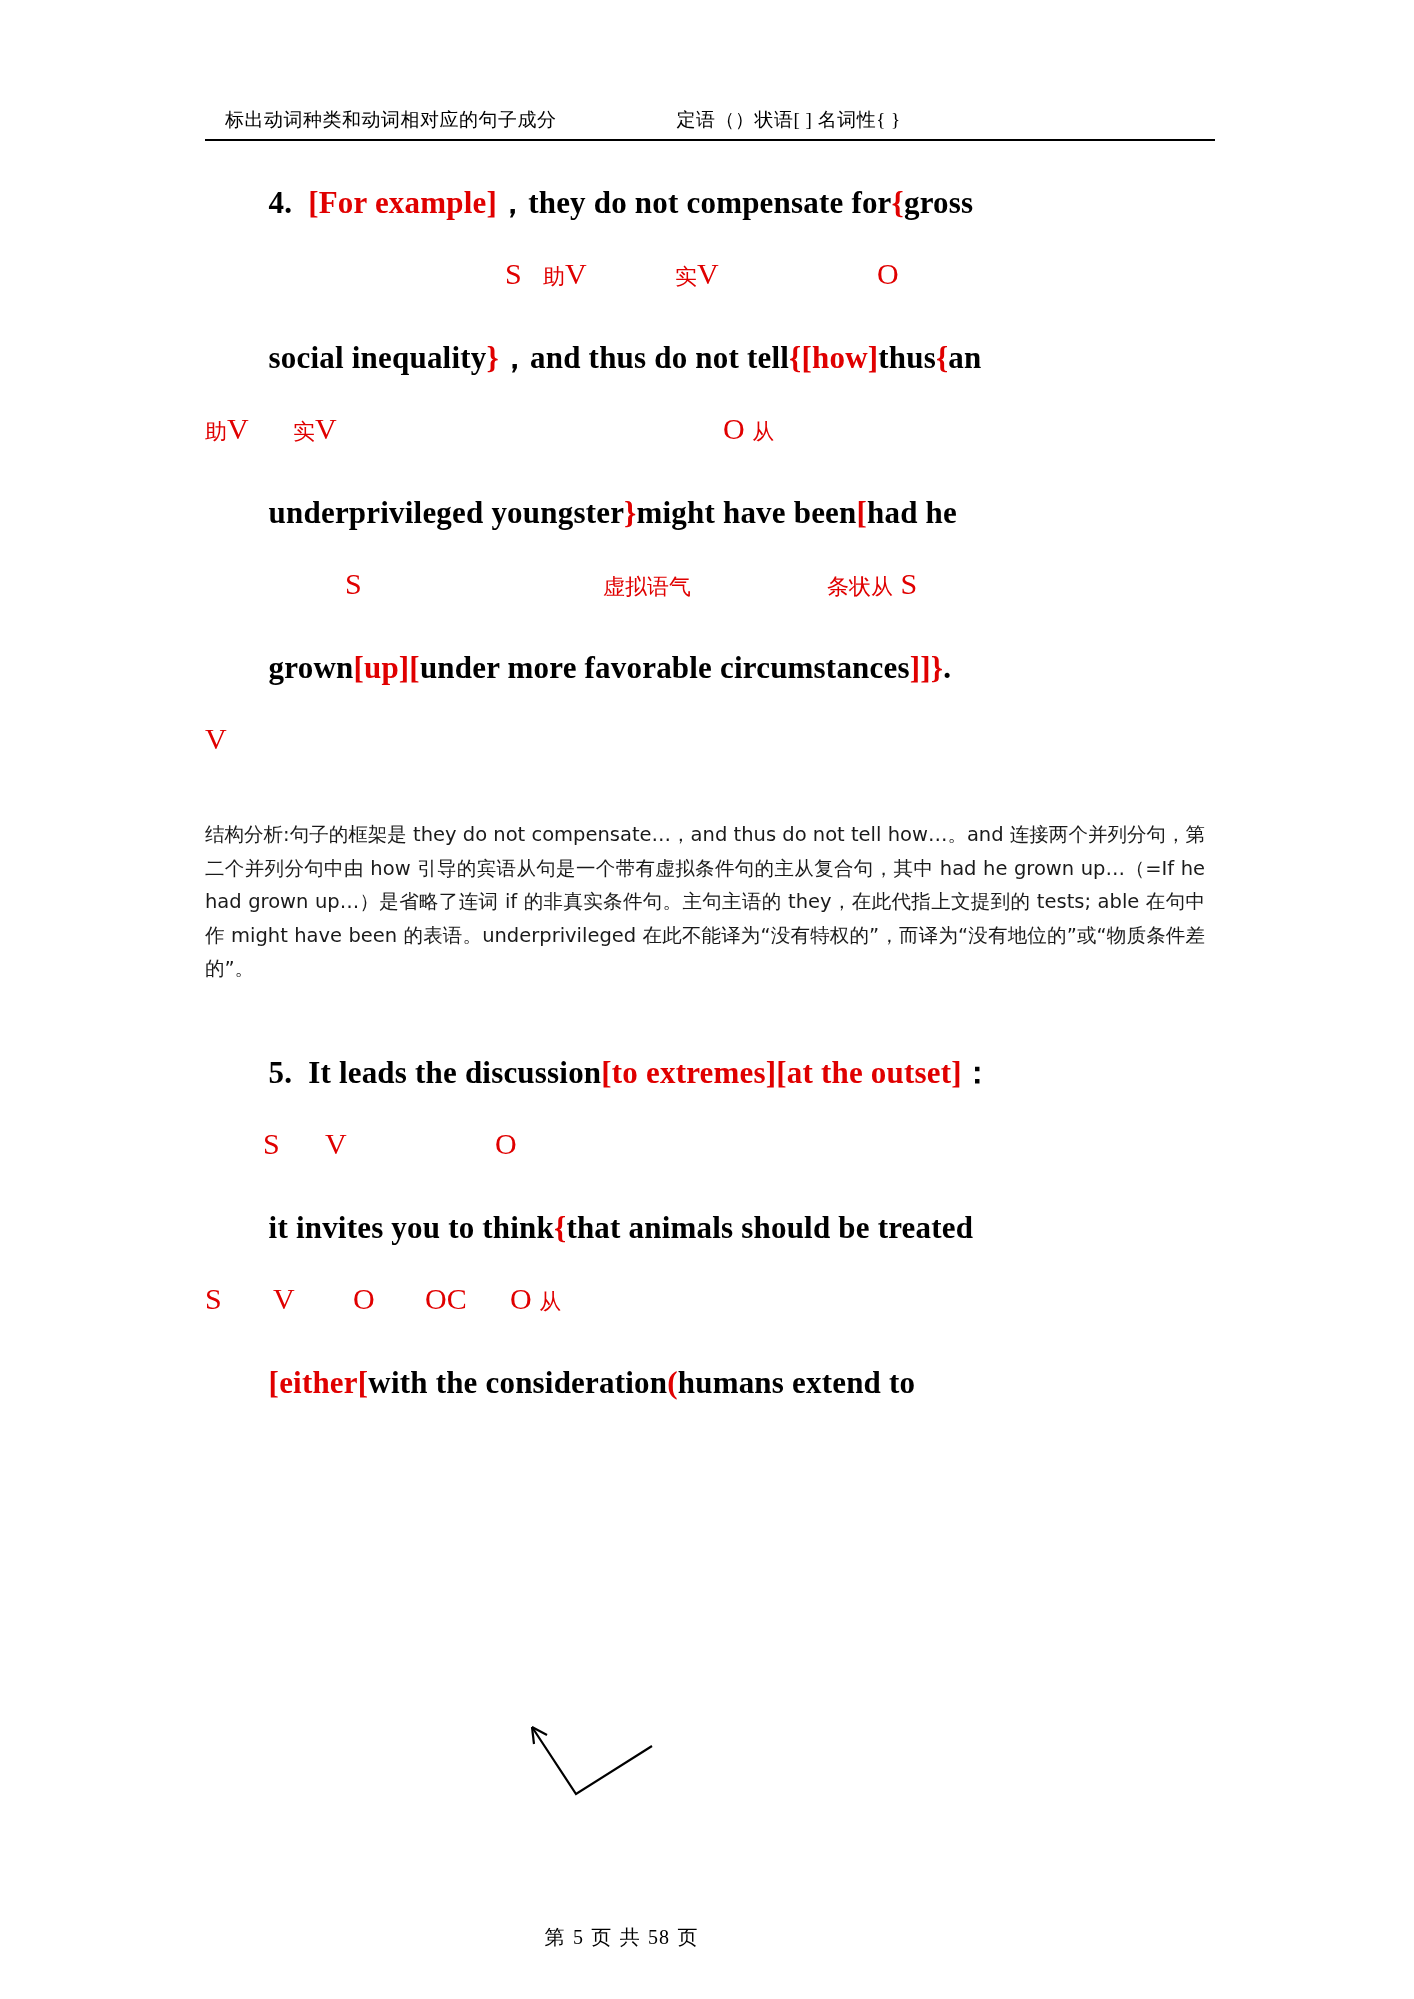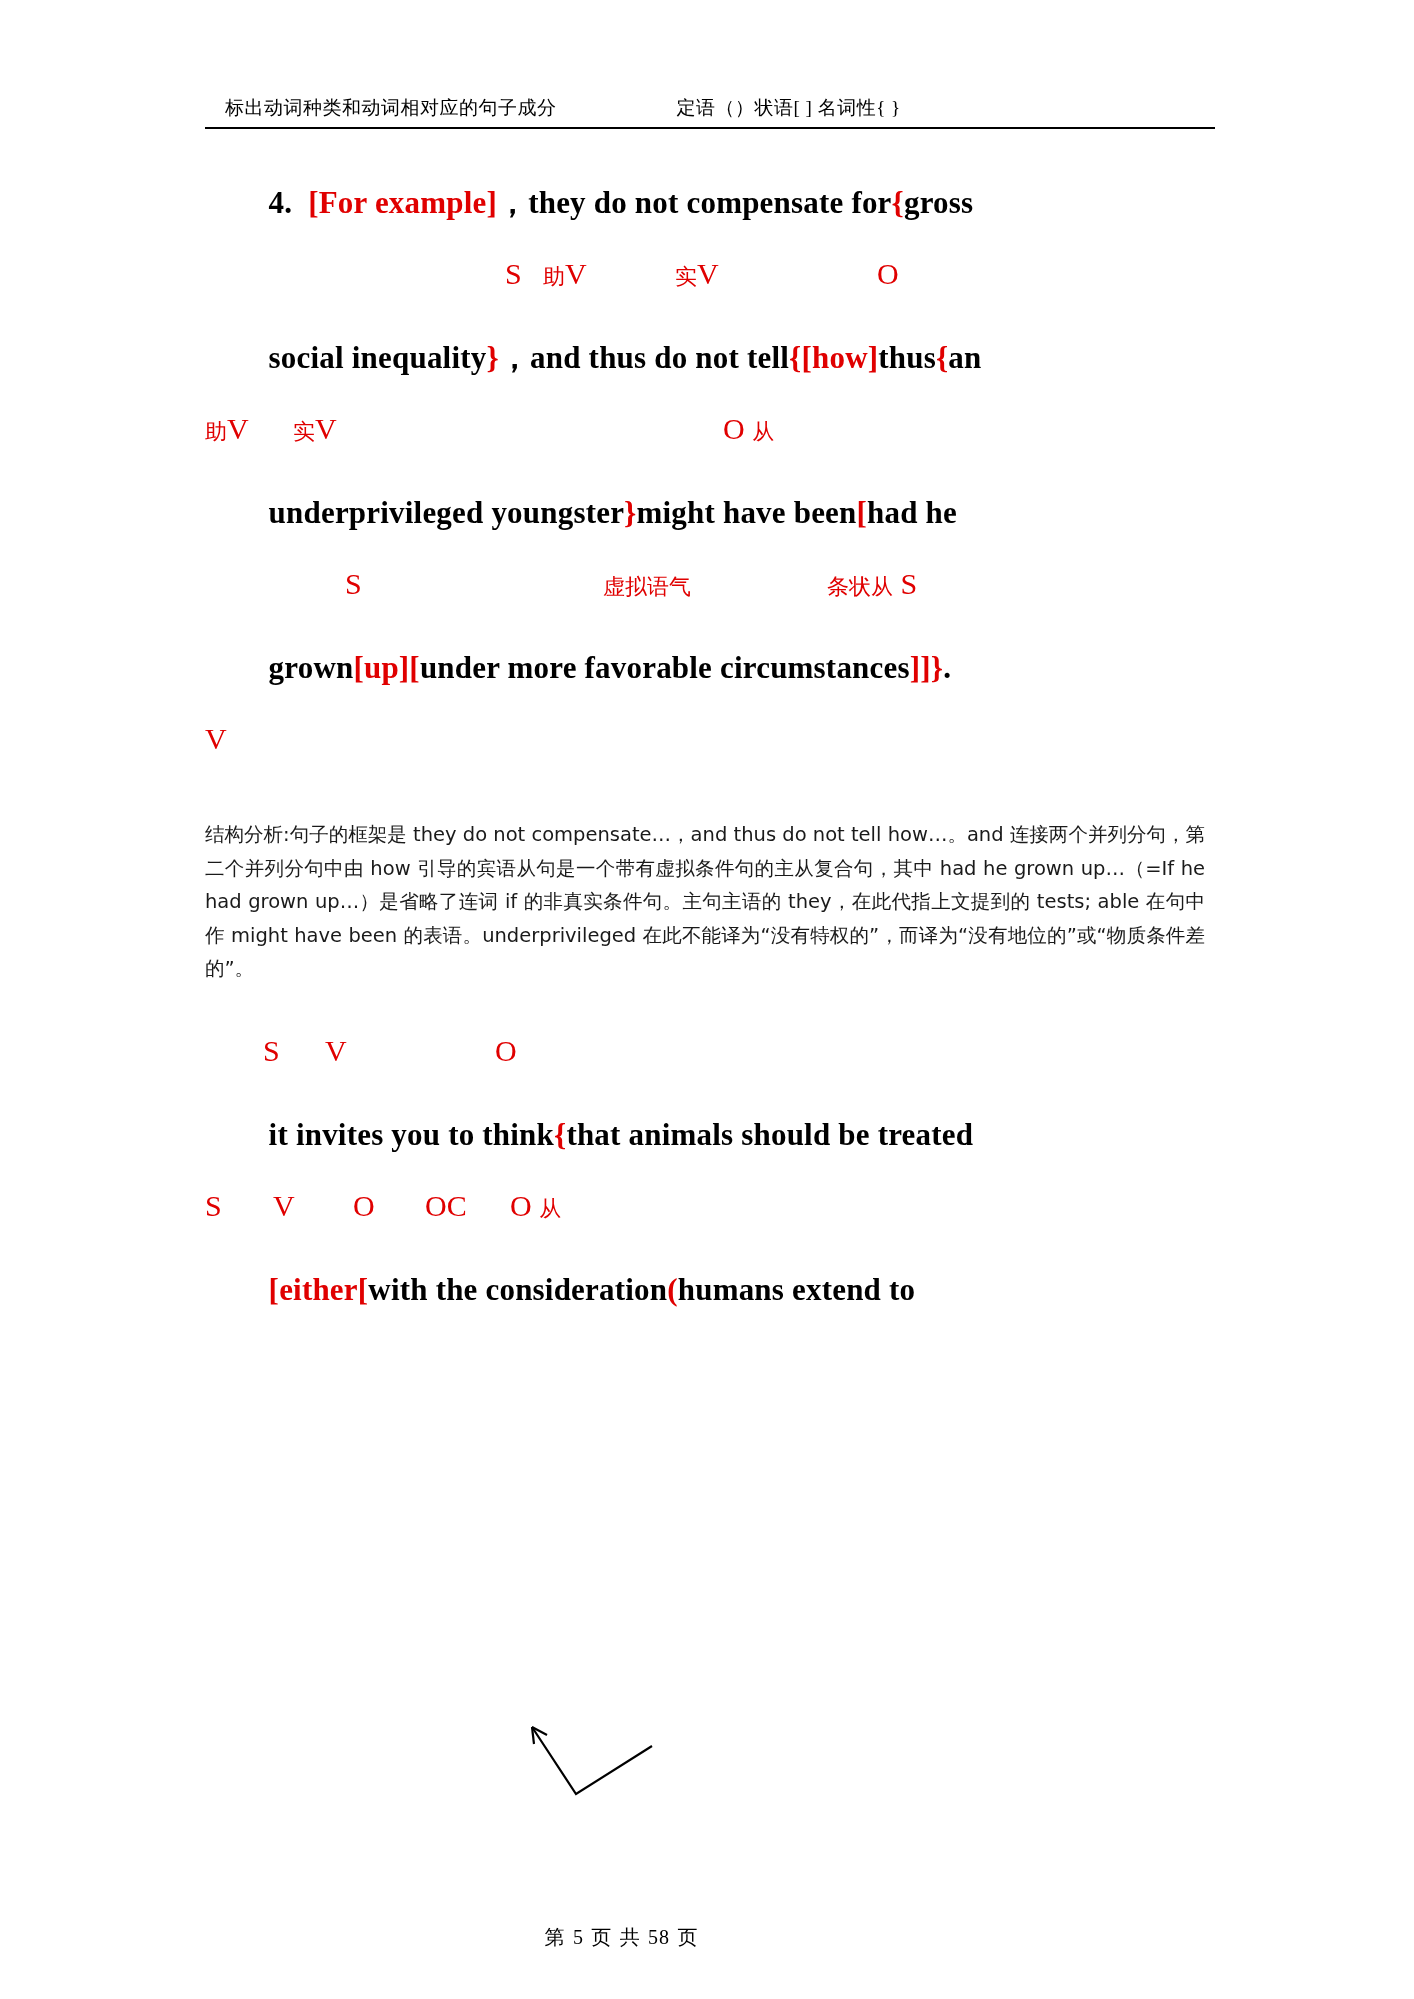--- a/index.html
+++ b/index.html
@@ -30,20 +30,21 @@
     border-bottom: 2px solid #000;
     padding-bottom: 6px;
     display: flex;
     align-items: baseline;
   }
   .header-left {
     font-family: "DejaVu Sans", sans-serif;
     font-size: 19px;
     letter-spacing: 0.5px;
     margin-left: 20px;
+    margin-top: 12px;
   }
   .header-right {
     font-family: Liberation Serif, serif;
     font-size: 19px;
     letter-spacing: 0.5px;
     margin-left: 120px;
   }
   
   .content {
     position: absolute;
@@ -163,20 +164,23 @@
       <div class="ann-row">
         <span class="ann" style="left:0px">V</span>
       </div>
 
       <div class="analysis">结构分析:句子的框架是 they do not compensate…，and thus do not tell how…。and 连接两个并列分句，第二个并列分句中由 how 引导的宾语从句是一个带有虚拟条件句的主从复合句，其中 had he grown up…（=If he had grown up…）是省略了连词 if 的非真实条件句。主句主语的 they，在此代指上文提到的 tests; able 在句中作 might have been 的表语。underprivileged 在此不能译为“没有特权的”，而译为“没有地位的”或“物质条件差的”。</div>
     </div>
 
     <div style="height:40px"></div>
     <div>
 
+      <div class="sent-line">
+        <span class="blk">5.&nbsp; It leads the discussion</span><span class="red">[to extremes][at the outset]</span><span class="blk">：</span>
+      </div>
       <div class="ann-row">
         <span class="ann" style="left:58px">S</span>
         <span class="ann" style="left:120px">V</span>
         <span class="ann" style="left:290px">O</span>
       </div>
 
       <div class="sent-line">
         <span class="blk">it invites you to think</span><span class="red">{</span><span class="blk">that animals should be treated</span>
       </div>
       <div class="ann-row">

